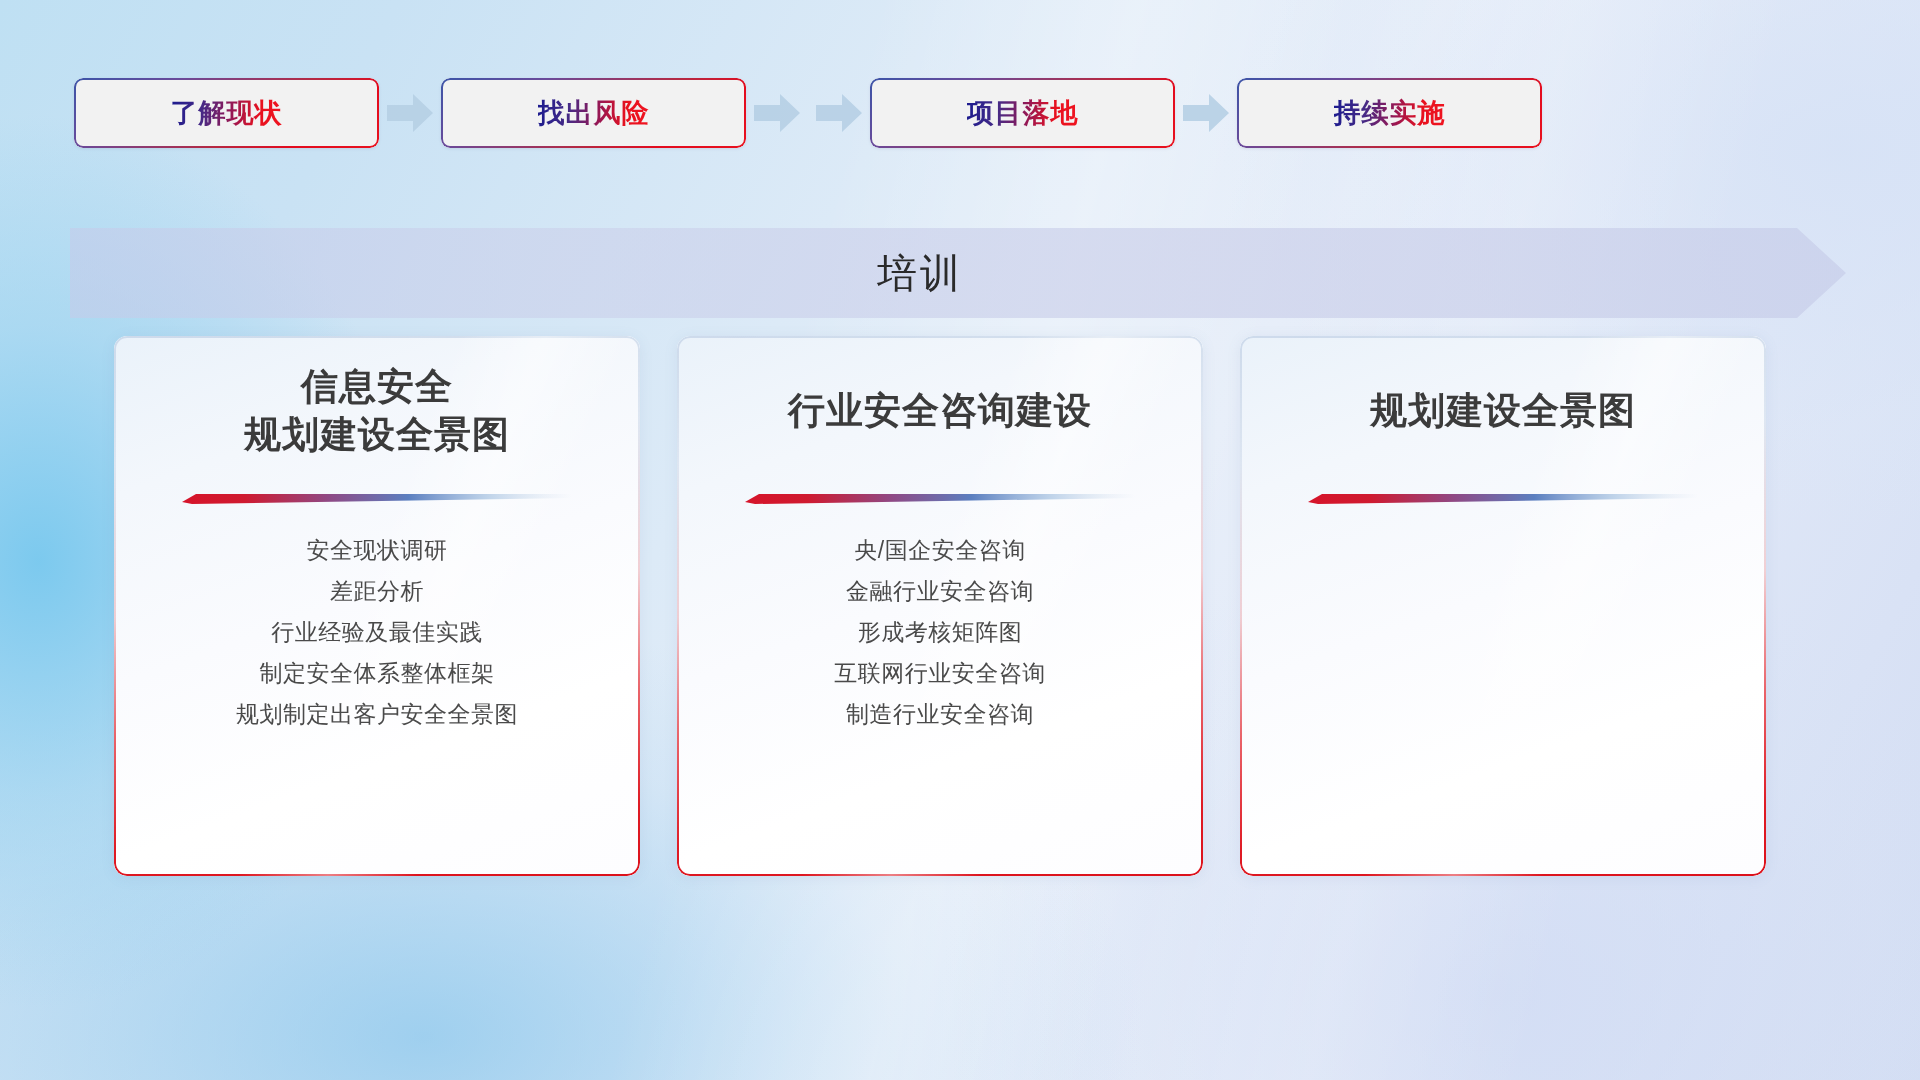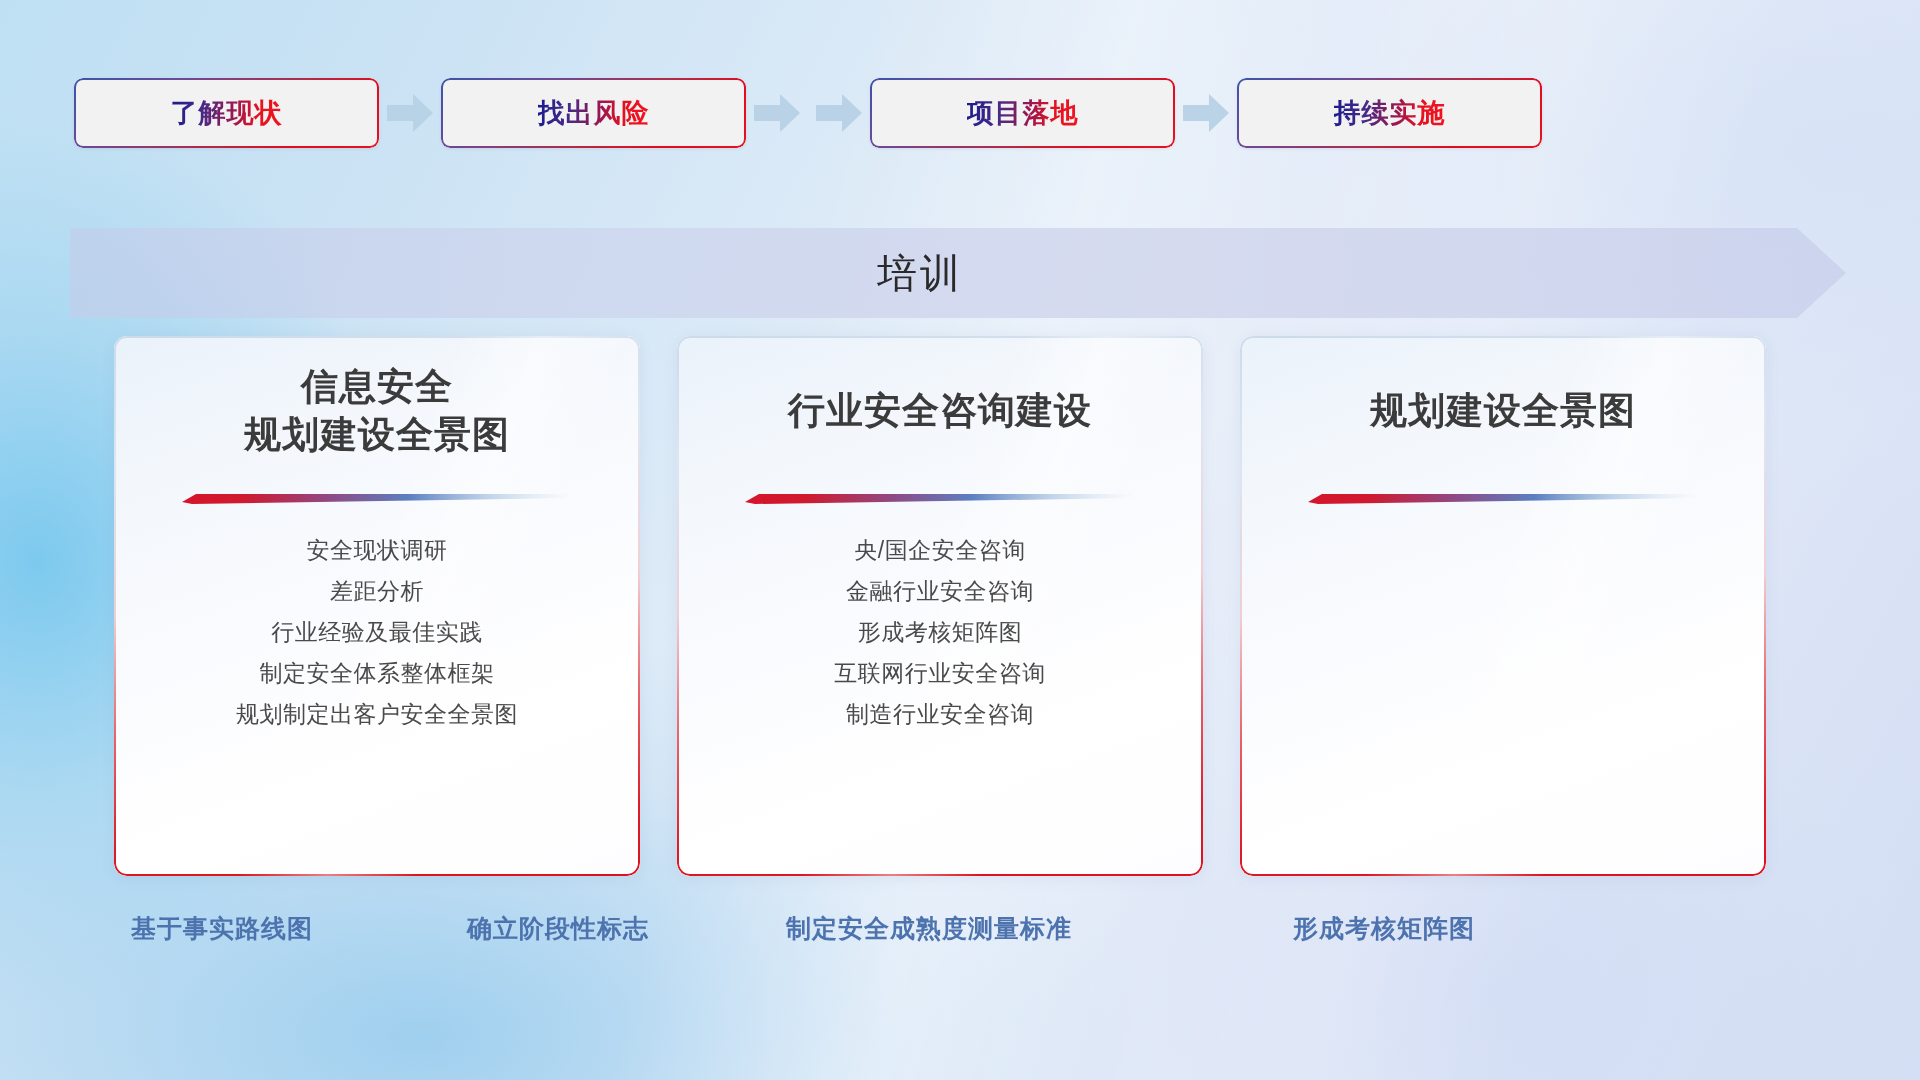--- a/index.html
+++ b/index.html
@@ -374,20 +374,14 @@
               <stop offset="100%" stop-color="#cfdcec" stop-opacity="0"></stop>
             </linearGradient>
           </defs>
           <path d="M0 10 L14 2 L390 2 L390 6 L10 12 Z" fill="url(#divGrad3)"></path>
         </svg>
       </div>
     </div>
 
   </div>
 
-  <div class="footnotes">
-    <div class="footnote" id="fn0" style="left: 131px;">基于事实路线图</div>
-    <div class="footnote" id="fn1" style="left: 467px;">确立阶段性标志</div>
-    <div class="footnote" id="fn2" style="left: 786px;">制定安全成熟度测量标准</div>
-    <div class="footnote" id="fn3" style="left: 1293px;">形成考核矩阵图</div>
-  </div>
 
 </div>
 
 </body></html>

